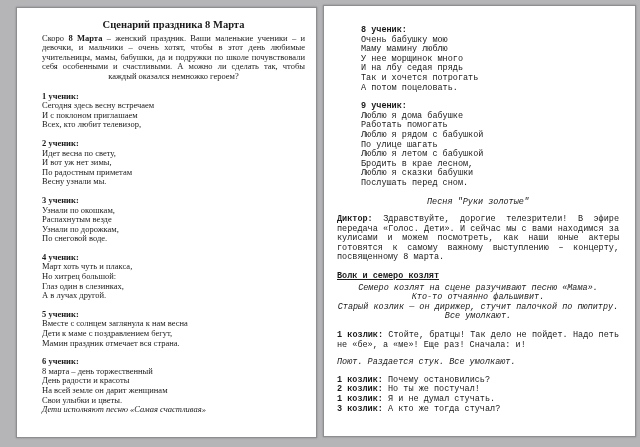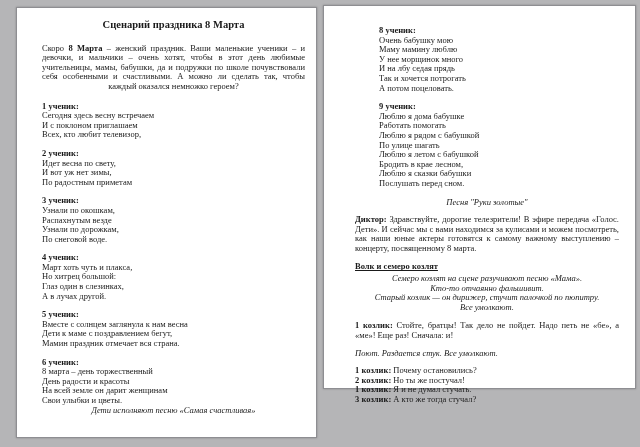--- a/index.html
+++ b/index.html
@@ -10,27 +10,27 @@
     color:#1a1a1a;
   }
   .canvas{position:relative;width:640px;height:447px;}
   .page{
     position:absolute;background:#ffffff;
     border:1px solid #8e8e92;box-sizing:border-box;
     font-size:8.5px;line-height:9.6px;
     box-shadow:0 0 2px rgba(0,0,0,.25);
   }
   #page1{left:16px;top:7px;width:301px;height:431px;padding:12px 11px 0 25px;}
-  #page2{left:323px;top:5px;width:313px;height:384px;padding:20px 16px 0 31px;}
-  .doc-title{font-size:10.5px;font-weight:bold;text-align:center;margin:0 0 14px 0;}
+  #page2{left:323px;top:5px;width:313px;height:432px;padding:20px 16px 0 13px;font-family:Liberation Mono, monospace;}
+  .doc-title{font-size:10.5px;font-weight:bold;text-align:center;margin:0 0 4px 0;}
   .intro{text-align:justify;text-align-last:center;margin:0 0 10px 0;}
   .verse{margin:0 0 9px 0;}
   #page2 .verse{margin-left:24px;}
   .verse-header{font-weight:bold;}
-  .song-note{font-style:italic;text-align:center;}
+  .song-note{font-style:italic;text-align:left;}
   .song-caption{font-style:italic;text-align:center;margin:0 0 8px 0;}
   .para{text-align:justify;margin:0 0 9px 0;}
   .speaker{font-weight:bold;}
   .scene-title{font-weight:bold;text-decoration:underline;margin:0 0 2px 0;}
   .stage-block{font-style:italic;text-align:center;margin:0 0 9px 0;}
   .speech{margin:0;text-align:justify;}
   .stage-line{font-style:italic;margin:8px 0;}
   p{margin:0;}
 </style>
 </head>
@@ -48,20 +48,21 @@
       <div>Сегодня здесь весну встречаем</div>
       <div>И с поклоном приглашаем</div>
       <div>Всех, кто любит телевизор,</div>
     </div>
 
     <div class="verse">
       <div class="verse-header">2 ученик:</div>
       <div>Идет весна по свету,</div>
       <div>И вот уж нет зимы,</div>
       <div>По радостным приметам</div>
+      <div>Весну узнали мы.</div>
     </div>
 
     <div class="verse">
       <div class="verse-header">3 ученик:</div>
       <div>Узнали по окошкам,</div>
       <div>Распахнутым везде</div>
       <div>Узнали по дорожкам,</div>
       <div>По снеговой воде.</div>
     </div>
 

